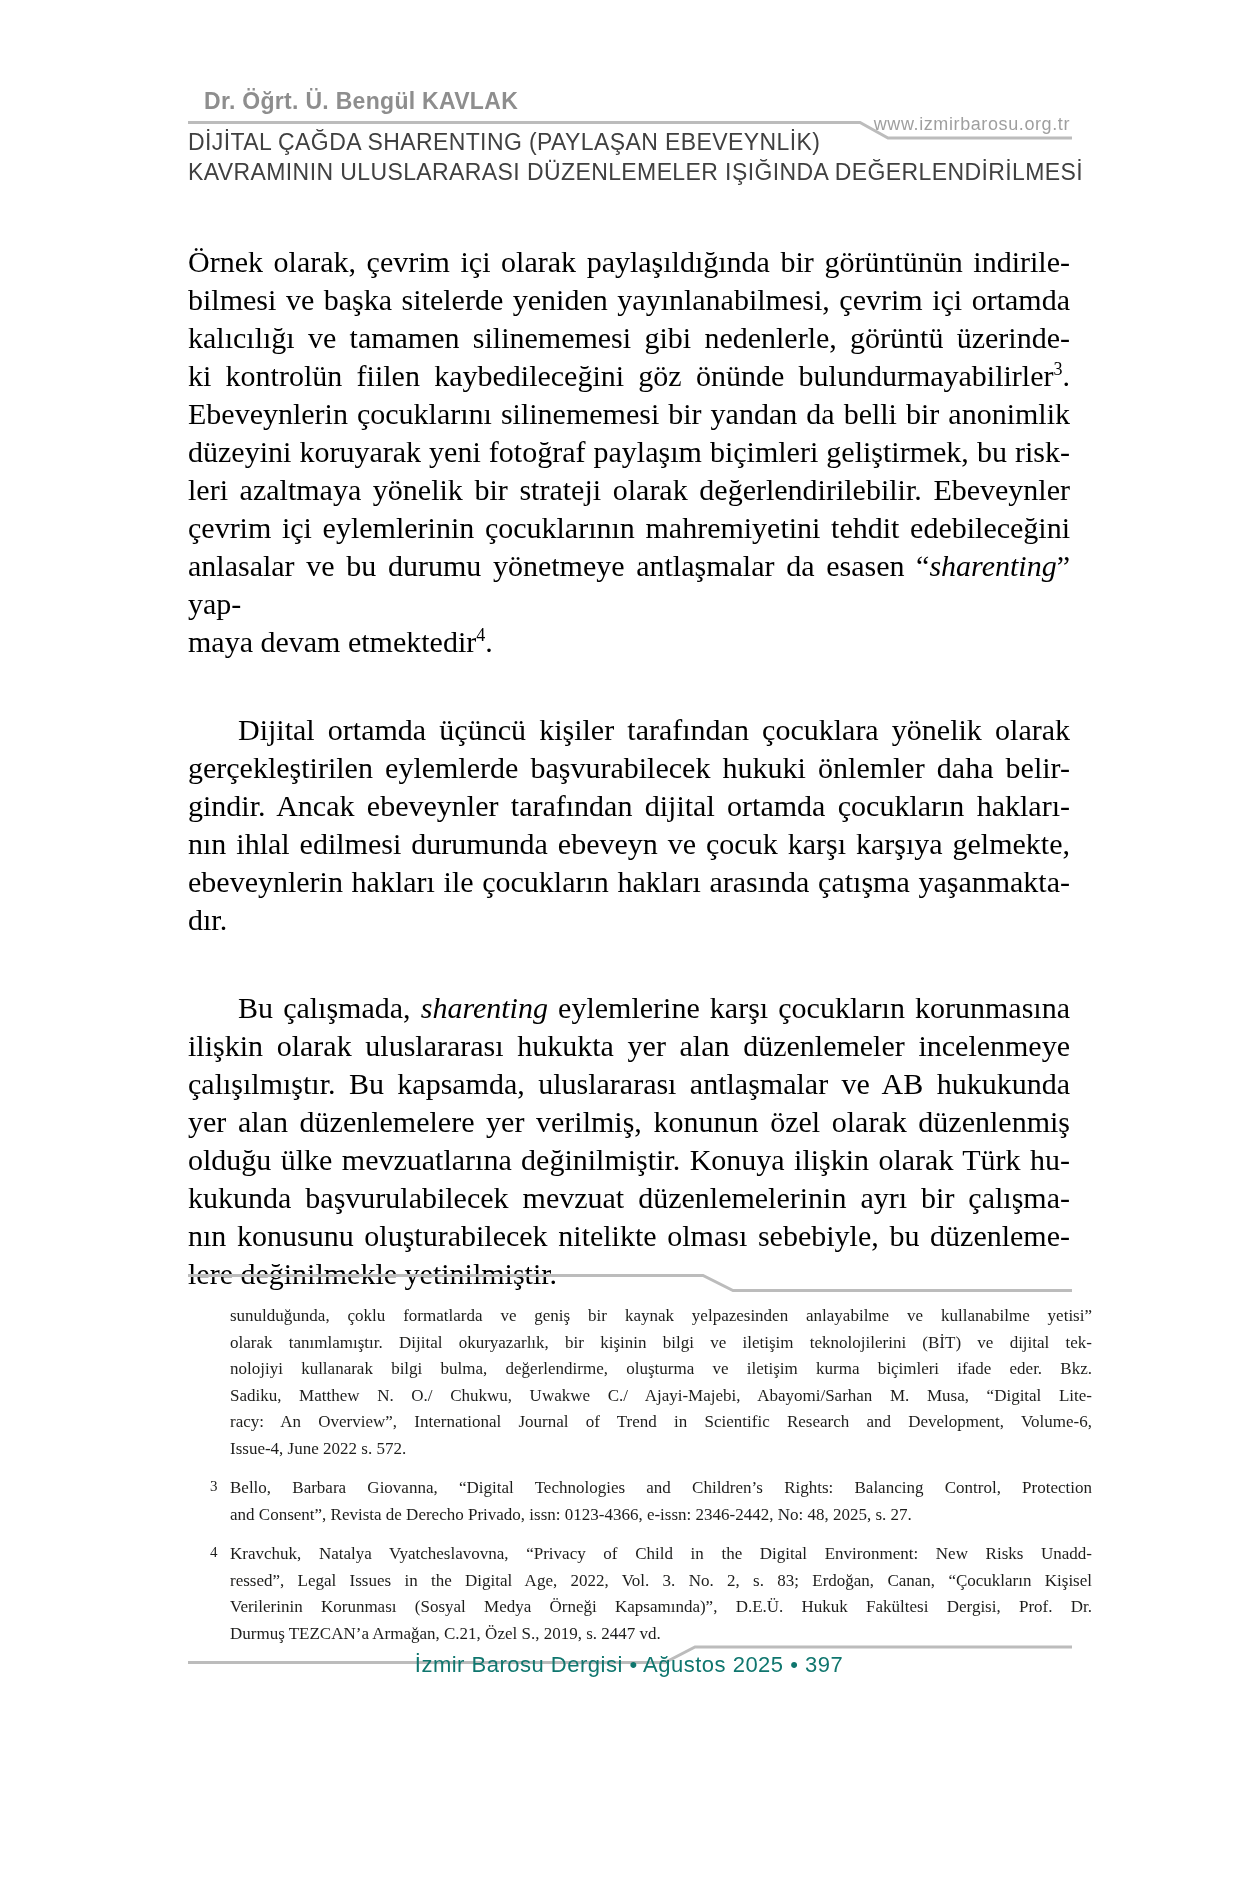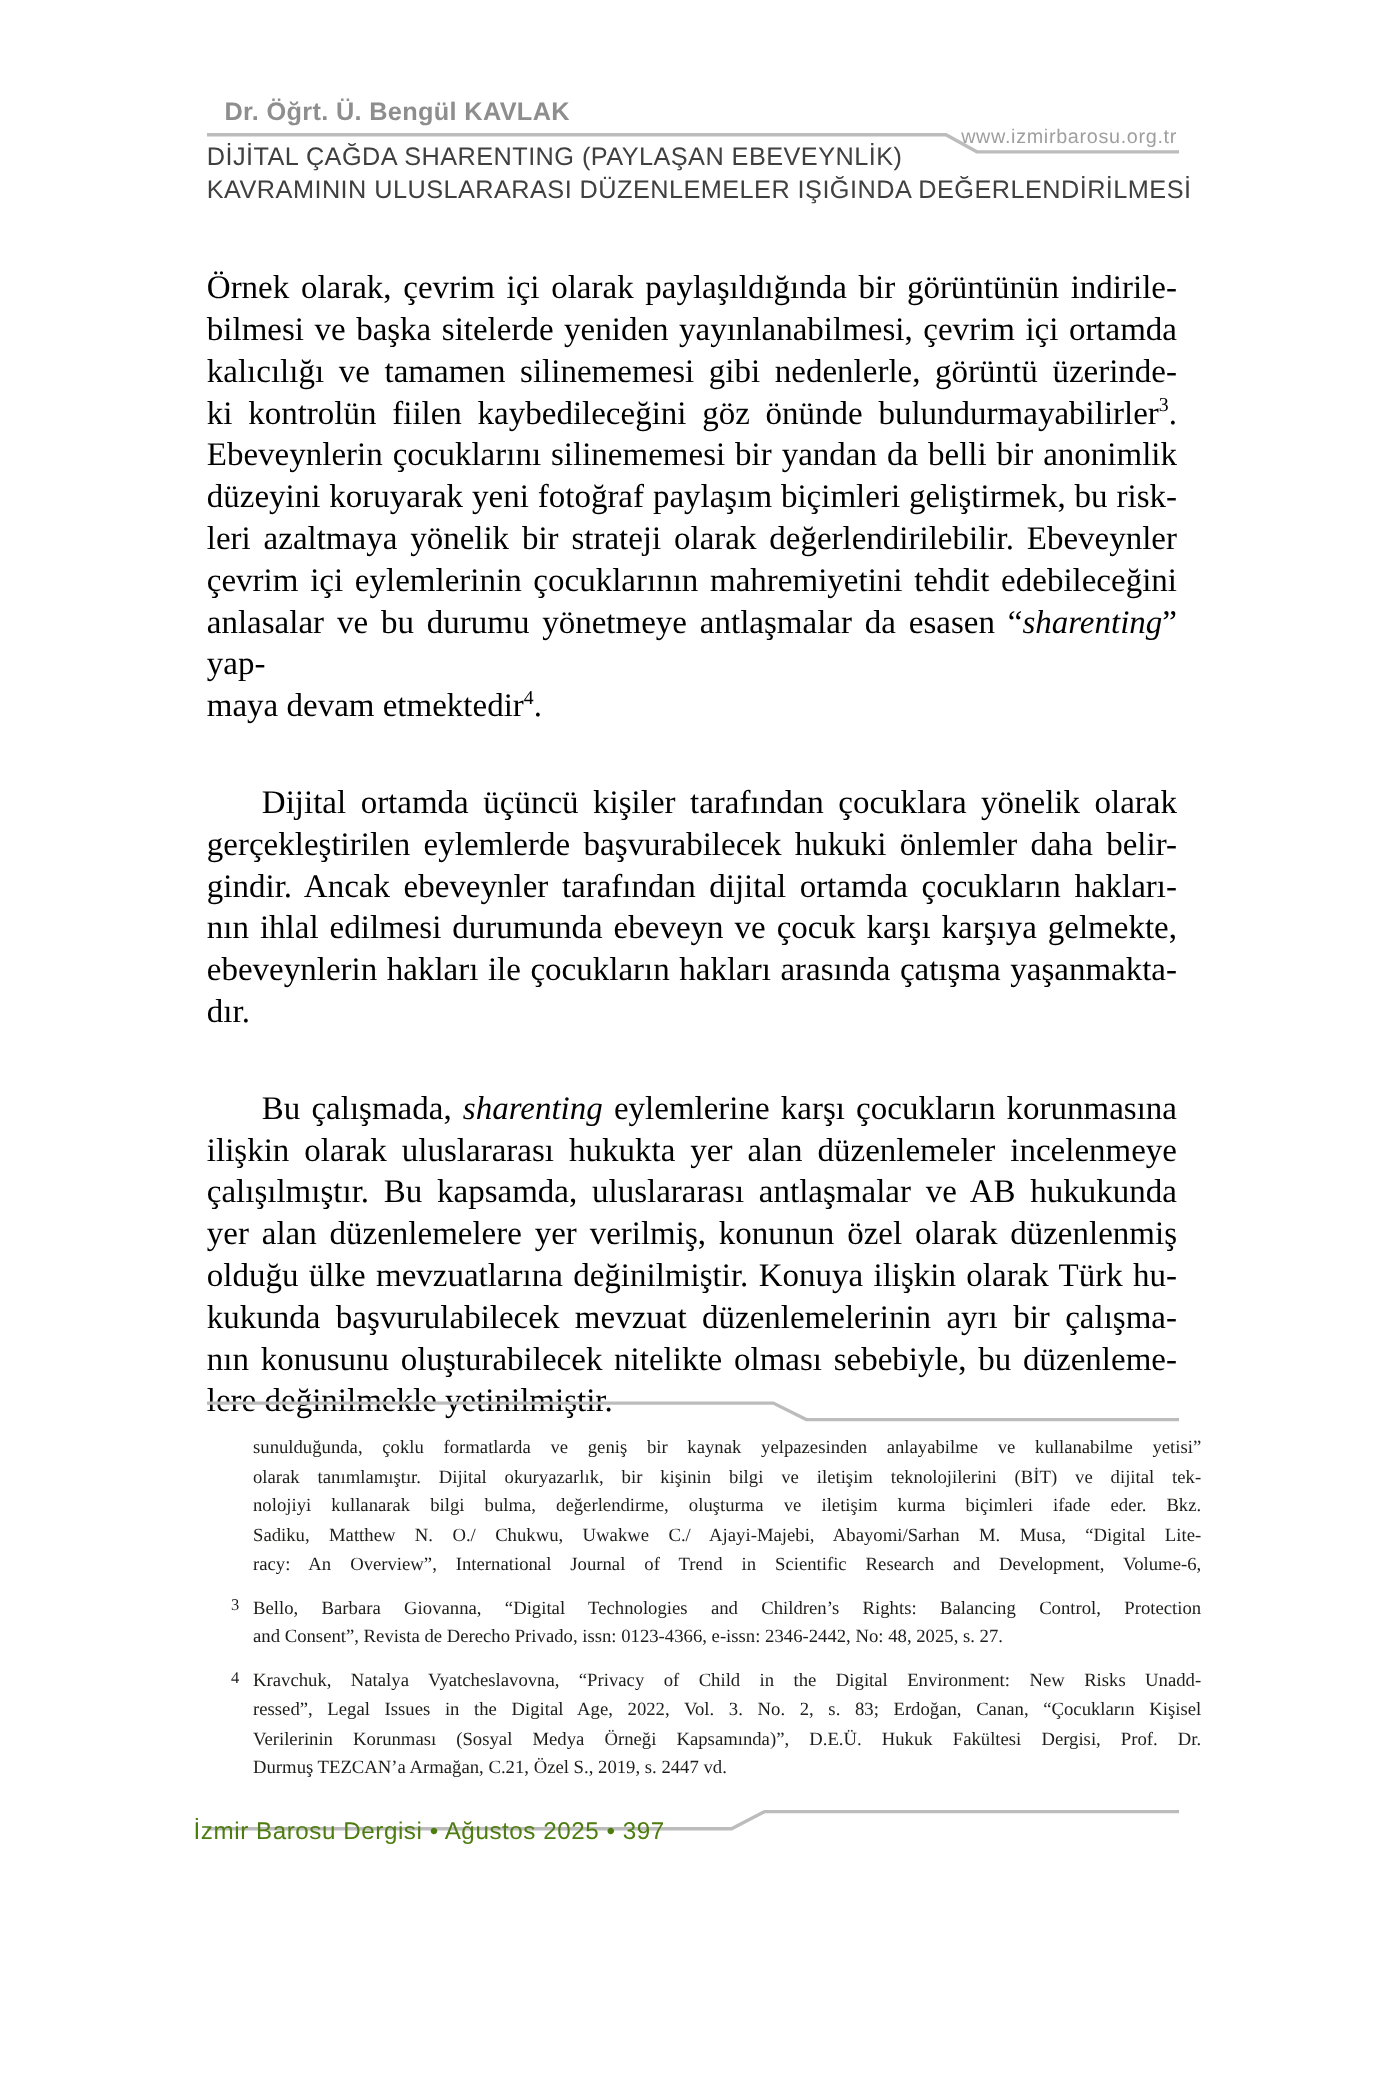--- a/index.html
+++ b/index.html
@@ -33,23 +33,23 @@
   .fn-sep{top:1273px;}
   .footnotes{position:absolute;left:188px;top:1303px;width:882px;
              font-size:17px;line-height:26.5px;color:#1d1d1b;margin-left:22px;}
   .fn-item{position:relative;padding-left:20px;}
   .fn-item + .fn-item{margin-top:13px;}
   .fn-num{position:absolute;left:0;top:-2px;font-size:15px;}
   .fl{text-align:justify;text-align-last:justify;}
   .fl.last{text-align-last:left;}
   
   .footer-rule{top:1644px;}
-  .footer-text{position:absolute;left:176px;top:1652px;width:882px;text-align:left;
+  .footer-text{position:absolute;left:188px;top:1652px;width:882px;text-align:center;
                font-family:"Liberation Sans","DejaVu Sans",sans-serif;
-               font-size:22px;letter-spacing:0.5px;color:#4d7c0f;}
+               font-size:22px;letter-spacing:0.5px;color:#0f766e;}
 </style>
 </head>
 <body>
 
 <div class="page">
 
   <div class="author">Dr. Öğrt. Ü. Bengül KAVLAK</div>
 
   <div class="rule header-rule">
     <svg width="884" height="21" viewBox="0 0 884 21">
@@ -101,20 +101,21 @@
     </svg>
   </div>
 
   <div class="footnotes" id="footnotes">
       <div class="fn-item">
         <div class="fl"><span>sunulduğunda, çoklu formatlarda ve geniş bir kaynak yelpazesinden anlayabilme ve kullanabilme yetisi”</span></div>
         <div class="fl"><span>olarak tanımlamıştır. Dijital okuryazarlık, bir kişinin bilgi ve iletişim teknolojilerini (BİT) ve dijital tek-</span></div>
         <div class="fl"><span>nolojiyi kullanarak bilgi bulma, değerlendirme, oluşturma ve iletişim kurma biçimleri ifade eder. Bkz.</span></div>
         <div class="fl"><span>Sadiku, Matthew N. O./ Chukwu, Uwakwe C./ Ajayi-Majebi, Abayomi/Sarhan M. Musa, “Digital Lite-</span></div>
         <div class="fl"><span>racy: An Overview”, International Journal of Trend in Scientific Research and Development, Volume-6,</span></div>
+        <div class="fl last"><span>Issue-4, June 2022 s. 572.</span></div>
       </div>
       <div class="fn-item">
         <span class="fn-num">3</span>
         <div class="fl"><span>Bello, Barbara Giovanna, “Digital Technologies and Children’s Rights: Balancing Control, Protection</span></div>
         <div class="fl last"><span>and Consent”, Revista de Derecho Privado, issn: 0123-4366, e-issn: 2346-2442, No: 48, 2025, s. 27.</span></div>
       </div>
       <div class="fn-item">
         <span class="fn-num">4</span>
         <div class="fl"><span>Kravchuk, Natalya Vyatcheslavovna, “Privacy of Child in the Digital Environment: New Risks Unadd-</span></div>
         <div class="fl"><span>ressed”, Legal Issues in the Digital Age, 2022, Vol. 3. No. 2, s. 83; Erdoğan, Canan, “Çocukların Kişisel</span></div>

